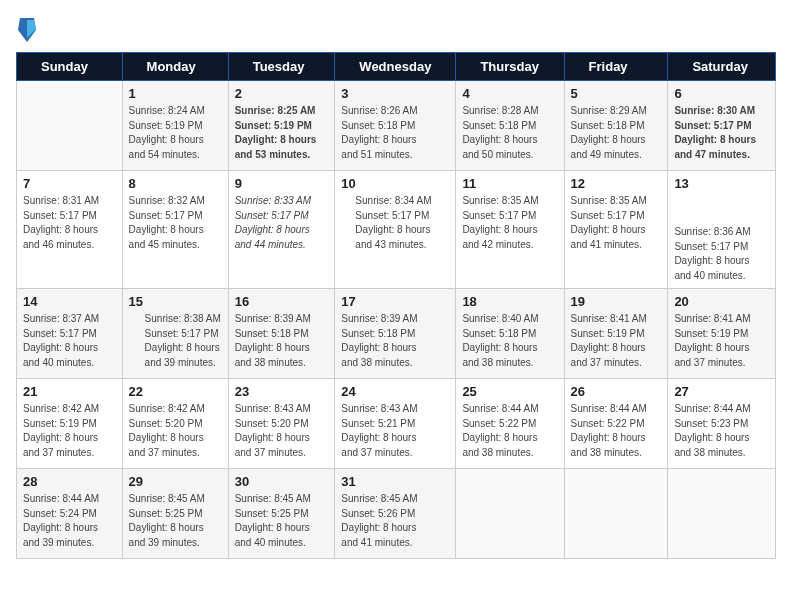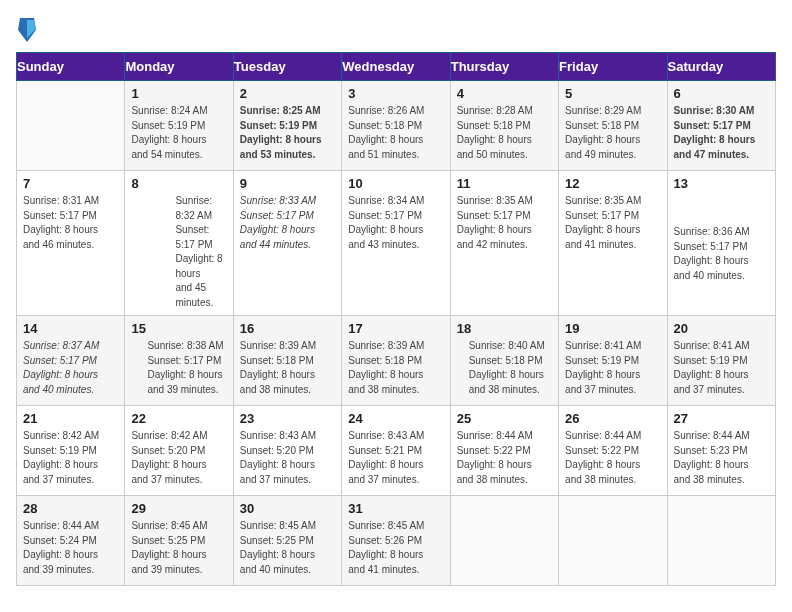--- a/index.html
+++ b/index.html
@@ -46,26 +46,26 @@
       font-size: 14px;
       color: #444;
       margin-top: 2px;
     }
     .calendar {
       width: 100%;
       border-collapse: collapse;
       border: 1px solid #ccc;
     }
     .calendar th {
-      background: #4c1d95;
+      background: #0f172a;
       color: #fff;
       font-size: 13px;
       font-weight: bold;
       text-align: left;
-      padding: 6px 0;
+      padding: 6px 24px;
       border: 1px solid #1e5a9a;
     }
     .calendar td {
       vertical-align: top;
       border: 1px solid #ccc;
       padding: 5px 6px;
       width: calc(100% / 7);
       min-height: 85px;
       height: 90px;
       font-size: 10.5px;
@@ -171,35 +171,35 @@
       <tr>
         <td>
           <div class="day-number">7</div>
           <div class="day-info" style="white-space: pre-line;">Sunrise: 8:31 AM
 Sunset: 5:17 PM
 Daylight: 8 hours
 and 46 minutes.</div>
         </td>
         <td>
           <div class="day-number">8</div>
-          <div class="day-info" style="white-space: pre-line; margin-left: 44px;">Sunrise: 8:32 AM
+          <div class="day-info" style="white-space: pre-line;">Sunrise: 8:32 AM
 Sunset: 5:17 PM
 Daylight: 8 hours
 and 45 minutes.</div>
         </td>
         <td>
           <div class="day-number">9</div>
           <div class="day-info" style="white-space: pre-line; font-style: italic;">Sunrise: 8:33 AM
 Sunset: 5:17 PM
 Daylight: 8 hours
 and 44 minutes.</div>
         </td>
         <td>
           <div class="day-number">10</div>
-          <div class="day-info" style="white-space: pre-line;">Sunrise: 8:34 AM
+          <div class="day-info" style="white-space: pre-line; margin-left: 14px;">Sunrise: 8:34 AM
 Sunset: 5:17 PM
 Daylight: 8 hours
 and 43 minutes.</div>
         </td>
         <td>
           <div class="day-number">11</div>
           <div class="day-info" style="white-space: pre-line;">Sunrise: 8:35 AM
 Sunset: 5:17 PM
 Daylight: 8 hours
 and 42 minutes.</div>
@@ -215,21 +215,21 @@
           <div class="day-number">13</div>
           <div class="day-info" style="white-space: pre-line; margin-top: 34px;">Sunrise: 8:36 AM
 Sunset: 5:17 PM
 Daylight: 8 hours
 and 40 minutes.</div>
         </td>
       </tr>
       <tr class="row-shaded">
         <td>
           <div class="day-number">14</div>
-          <div class="day-info" style="white-space: pre-line; font-style: italic;">Sunrise: 8:37 AM
+          <div class="day-info" style="white-space: pre-line;">Sunrise: 8:37 AM
 Sunset: 5:17 PM
 Daylight: 8 hours
 and 40 minutes.</div>
         </td>
         <td>
           <div class="day-number">15</div>
           <div class="day-info" style="white-space: pre-line; margin-left: 16px;">Sunrise: 8:38 AM
 Sunset: 5:17 PM
 Daylight: 8 hours
 and 39 minutes.</div>
@@ -243,21 +243,21 @@
         </td>
         <td>
           <div class="day-number">17</div>
           <div class="day-info" style="white-space: pre-line;">Sunrise: 8:39 AM
 Sunset: 5:18 PM
 Daylight: 8 hours
 and 38 minutes.</div>
         </td>
         <td>
           <div class="day-number">18</div>
-          <div class="day-info" style="white-space: pre-line; margin-left: 12px;">Sunrise: 8:40 AM
+          <div class="day-info" style="white-space: pre-line;">Sunrise: 8:40 AM
 Sunset: 5:18 PM
 Daylight: 8 hours
 and 38 minutes.</div>
         </td>
         <td>
           <div class="day-number">19</div>
           <div class="day-info" style="white-space: pre-line;">Sunrise: 8:41 AM
 Sunset: 5:19 PM
 Daylight: 8 hours
 and 37 minutes.</div>

